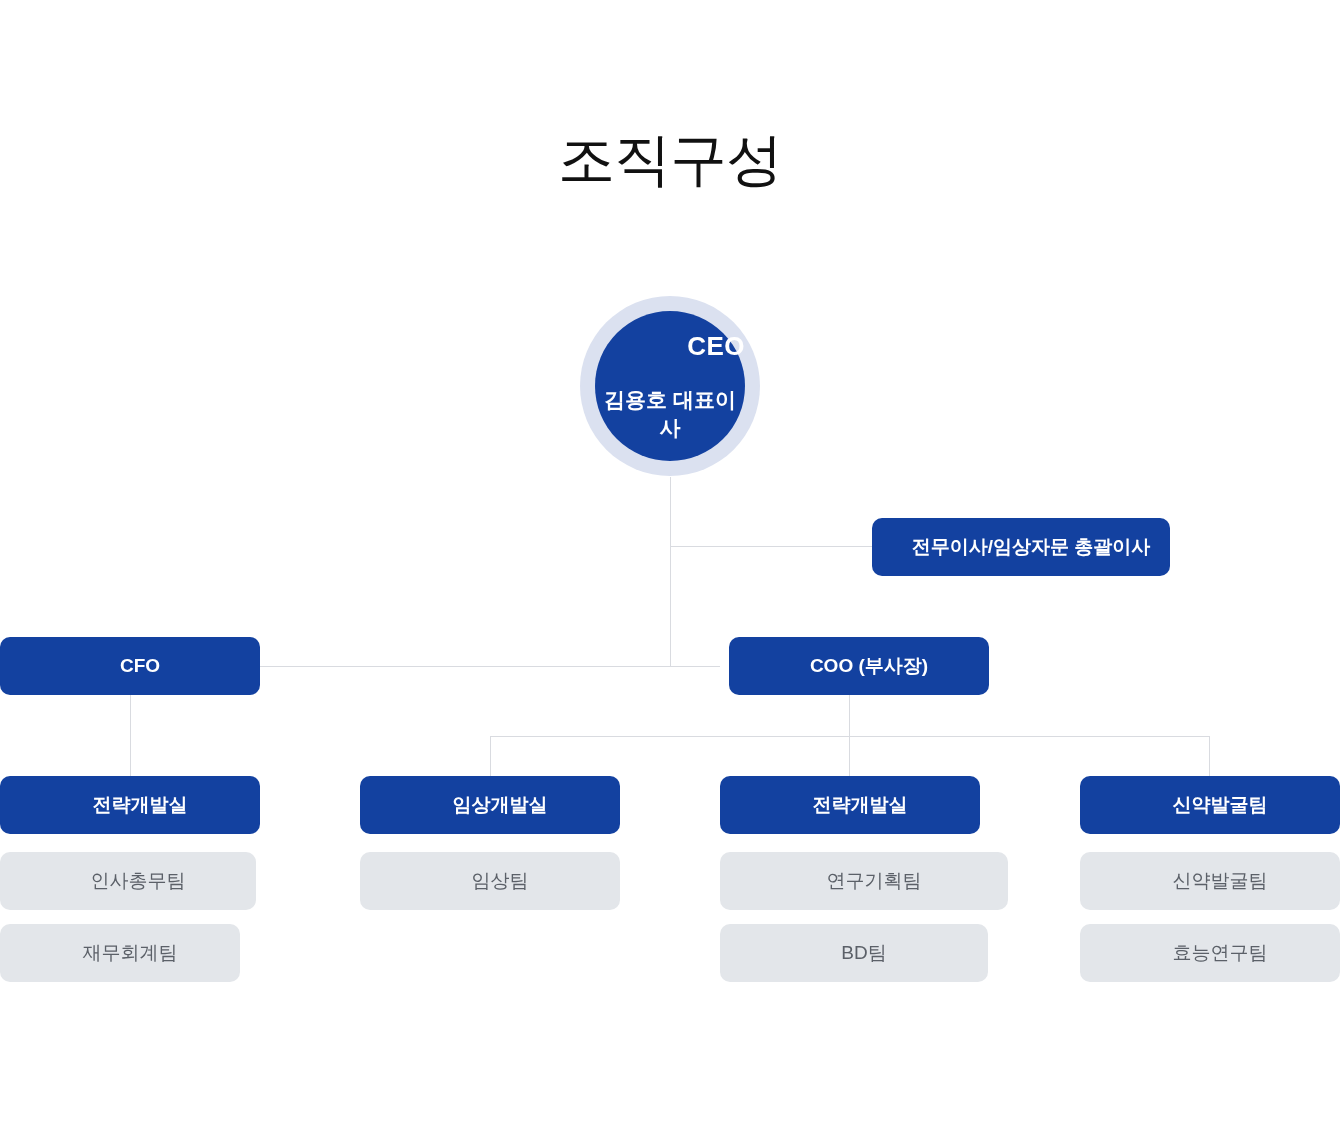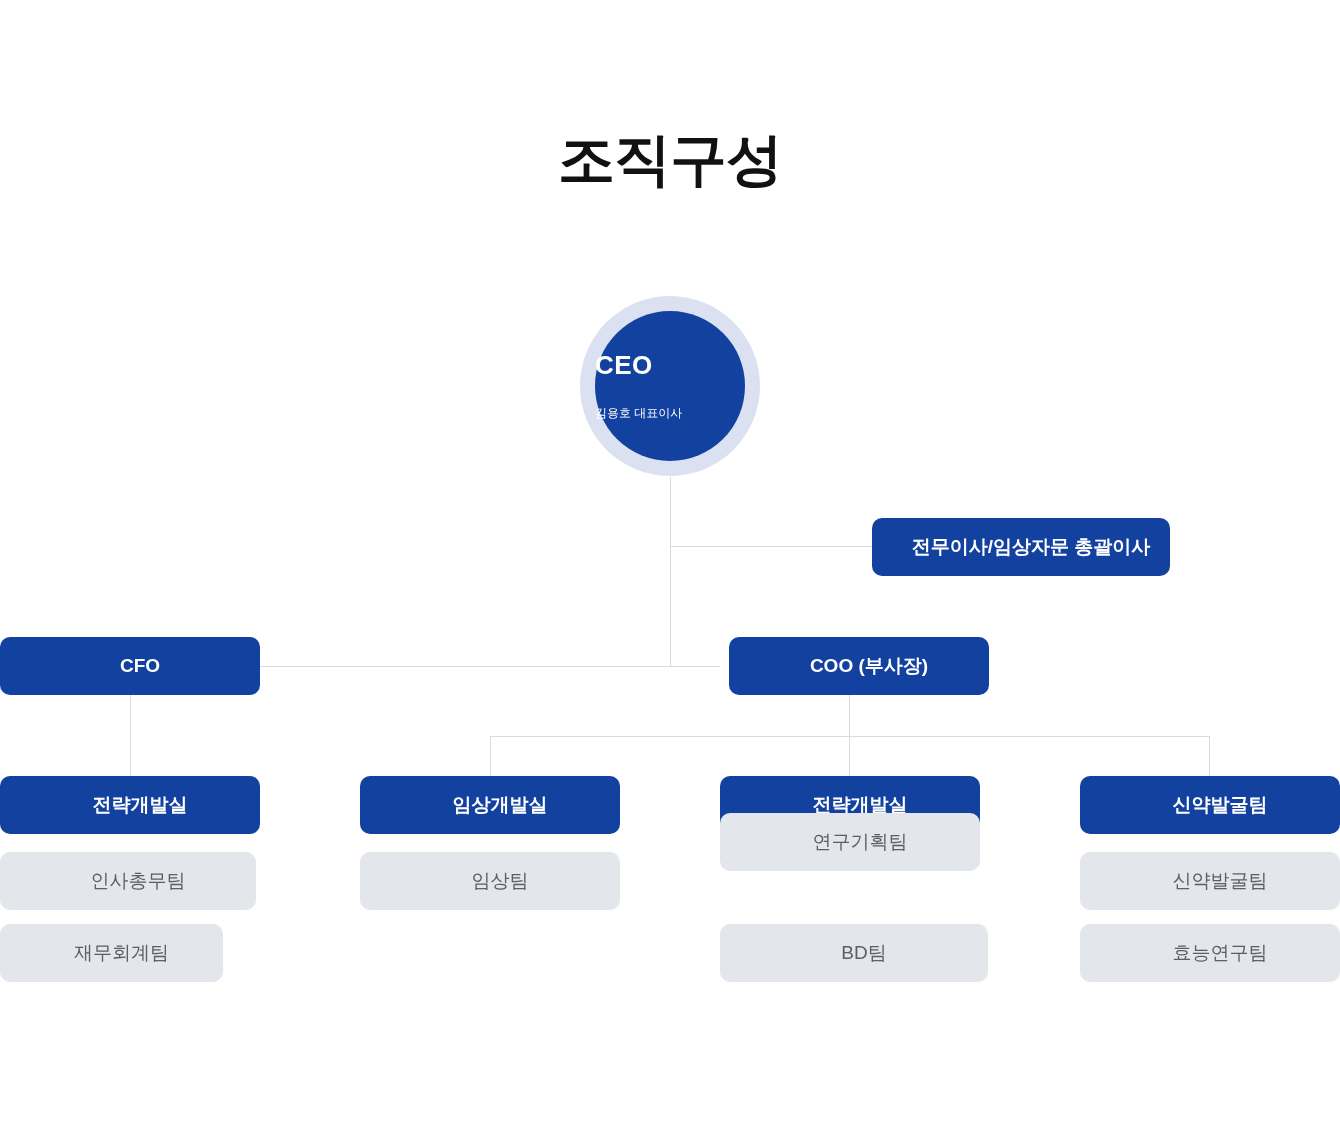--- a/index.html
+++ b/index.html
@@ -17,21 +17,21 @@
   }
   .page-title {
     position: absolute;
     left: 0;
     top: 124px;
     width: 100%;
     margin: 0;
     text-align: center;
     font-size: 57px;
     line-height: 70px;
-    font-weight: 700;
+    font-weight: 400;
     letter-spacing: -1px;
     color: #111111;
   }
   .line {
     position: absolute;
     background: #d9dbe0;
   }
   .ceo-ring {
     position: absolute;
     left: 580px;
@@ -45,33 +45,33 @@
     justify-content: center;
   }
   .ceo-circle {
     width: 150px;
     height: 150px;
     border-radius: 50%;
     background: #1341a0;
     color: #ffffff;
     display: flex;
     flex-direction: column;
-    align-items: flex-start;
+    align-items: flex-end;
     justify-content: center;
     text-align: center;
   }
   .ceo-role {
     font-size: 26px;
     font-weight: 700;
     letter-spacing: 0.5px;
   }
   .ceo-name {
     margin-top: 24px;
-    font-size: 12px;
-    font-weight: 400;
+    font-size: 21px;
+    font-weight: 700;
   }
   .box {
     position: absolute;
     height: 58px;
     border-radius: 10px;
     display: flex;
     align-items: center;
     justify-content: center;
     text-align: center;
     font-size: 19px;
@@ -116,20 +116,20 @@
   <div class="box blue" style="left:872px; top:518px; width:298px;">전무이사/임상자문 총괄이사</div>
   <div class="box blue" style="left:0px; top:637px; width:260px;">CFO</div>
   <div class="box blue" style="left:729px; top:637px; width:260px;">COO (부사장)</div>
 
   <div class="box blue" style="left:0px; top:776px; width:260px;">전략개발실</div>
   <div class="box blue" style="left:360px; top:776px; width:260px;">임상개발실</div>
   <div class="box blue" style="left:720px; top:776px; width:260px;">전략개발실</div>
   <div class="box blue" style="left:1080px; top:776px; width:260px;">신약발굴팀</div>
 
   <div class="box gray" style="left:0px; top:852px; width:256px;">인사총무팀</div>
-  <div class="box gray" style="left:0px; top:924px; width:223px;">재무회계팀</div>
+  <div class="box gray" style="left:0px; top:924px; width:240px;">재무회계팀</div>
   <div class="box gray" style="left:360px; top:852px; width:260px;">임상팀</div>
-  <div class="box gray" style="left:720px; top:813px; width:260px;">연구기획팀</div>
+  <div class="box gray" style="left:720px; top:852px; width:288px;">연구기획팀</div>
   <div class="box gray" style="left:720px; top:924px; width:268px;">BD팀</div>
   <div class="box gray" style="left:1080px; top:852px; width:260px;">신약발굴팀</div>
   <div class="box gray" style="left:1080px; top:924px; width:260px;">효능연구팀</div>
 
 </div>
 
 </body></html>

